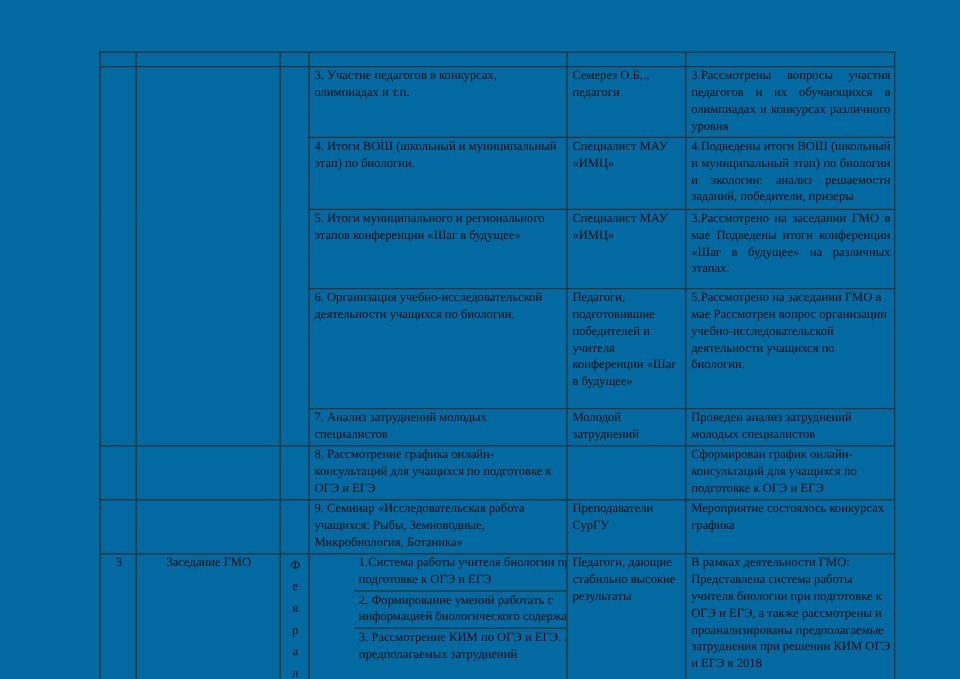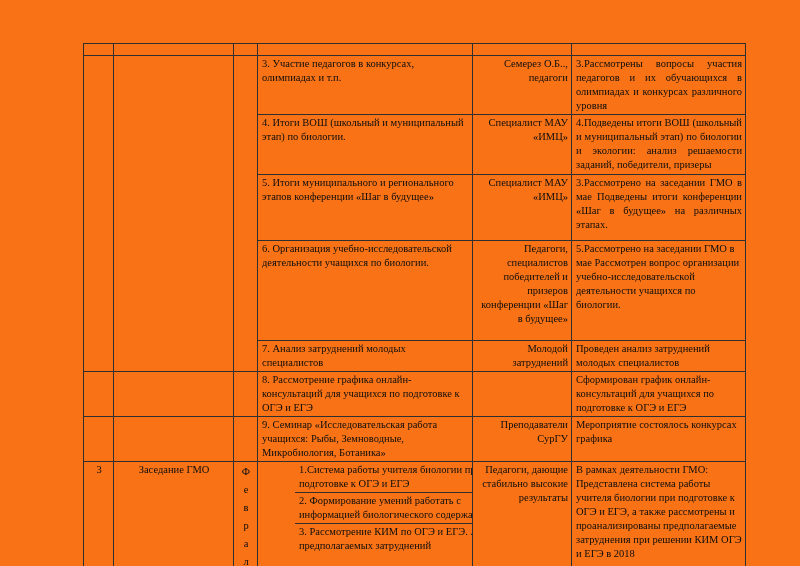--- a/index.html
+++ b/index.html
@@ -13,21 +13,21 @@
     font-family: "Liberation Serif", "DejaVu Serif", serif;
     color: #0d0d0d;
     position: relative;
     overflow: hidden;
   }
   .page {
     position: absolute;
     left: 0; top: 0;
     width: 800px;
     height: 566px;
-    background: #f97316;
+    background: #0369a1;
   }
   table.doc-table {
     position: absolute;
     left: 83px;
     top: 43px;
     width: 662px;
     border-collapse: collapse;
     table-layout: fixed;
     font-size: 10.5px;
     line-height: 1.34;
@@ -43,21 +43,21 @@
   col.c-event    { width: 120px; }
   col.c-month    { width: 24px; }
   col.c-desc     { width: 215px; }
   col.c-resp     { width: 99px; }
   col.c-result   { width: 174px; }
 
   td.num      { text-align: center; }
   td.event    { text-align: center; }
   td.month    { text-align: center; padding-left: 1px; padding-right: 1px; }
   td.desc     { text-align: left; }
-  td.resp     { text-align: right; }
+  td.resp     { text-align: left; }
   td.result   { text-align: left; }
   td.result.justify { text-align: justify; text-align-last: left; }
 
   .month-stack {
     display: flex;
     flex-direction: column;
     align-items: center;
     line-height: 1.72;
   }
   .month-stack span { display: block; }
@@ -136,21 +136,21 @@
 
       <tr class="tall-3">
         <td class="desc">5.  Итоги муниципального и регионального этапов конференции «Шаг в будущее»</td>
         <td class="resp">Специалист МАУ «ИМЦ»</td>
         <td class="result justify">3.Рассмотрено на заседании ГМО в мае
 Подведены итоги конференции «Шаг в будущее» на различных этапах.</td>
       </tr>
 
       <tr class="tall-4">
         <td class="desc">6.  Организация учебно-исследовательской деятельности учащихся по биологии.</td>
-        <td class="resp">Педагоги, специалистов победителей и призеров конференции «Шаг в будущее»</td>
+        <td class="resp">Педагоги, подготовившие победителей и учителя конференции «Шаг в будущее»</td>
         <td class="result">5.Рассмотрено на заседании ГМО в мае
 Рассмотрен вопрос организации учебно-исследовательской деятельности учащихся по биологии.</td>
       </tr>
 
       <tr class="tall-5">
         <td class="desc">7.   Анализ затруднений молодых специалистов</td>
         <td class="resp">Молодой затруднений</td>
         <td class="result">Проведен анализ затруднений молодых специалистов</td>
       </tr>
 

